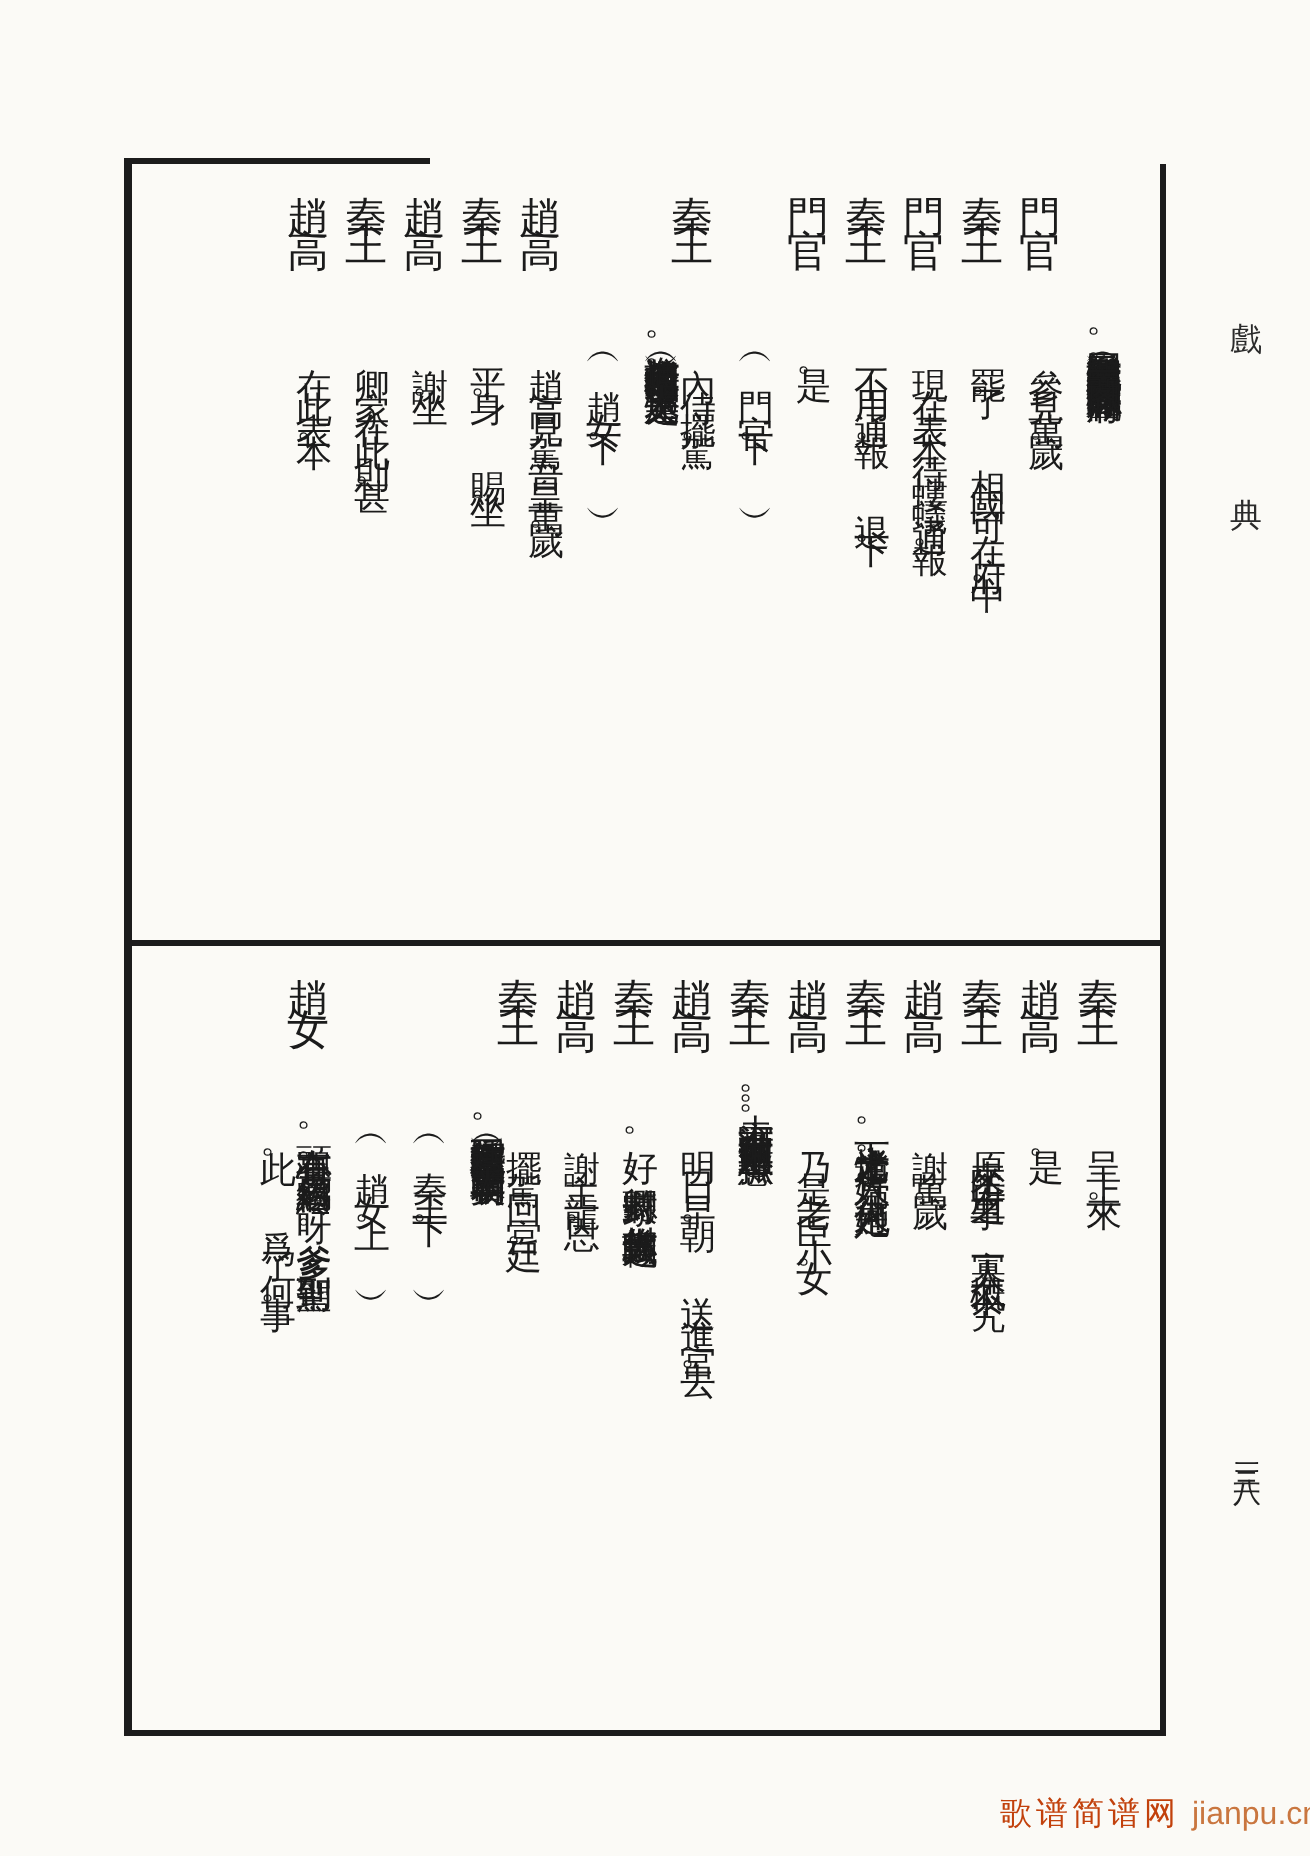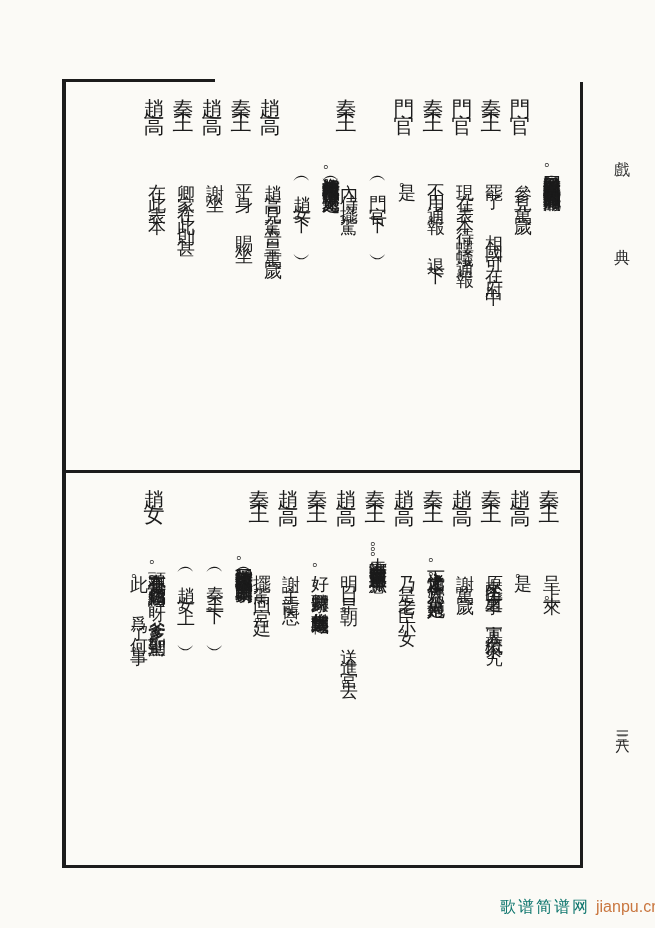--- a/index.html
+++ b/index.html
@@ -171,16 +171,16 @@
           <div class="seg" style="letter-spacing: 11px;">此。爲了何事。</div>
         </div>
       </div>
   </section>
 
   <div class="margin-title">戲典</div>
 
   <div class="page-number">三三八</div>
 
   <div class="watermark">
-    <span class="wm-cn" style="color: #0f766e;">歌谱简谱网</span><span class="wm-en" style="color: rgb(201, 118, 63);">jianpu.cn</span>
+    <span class="wm-cn" style="color: #c2410c;">歌谱简谱网</span><span class="wm-en" style="color: rgb(201, 118, 63);">jianpu.cn</span>
   </div>
 
 </div>
 
 </body></html>

